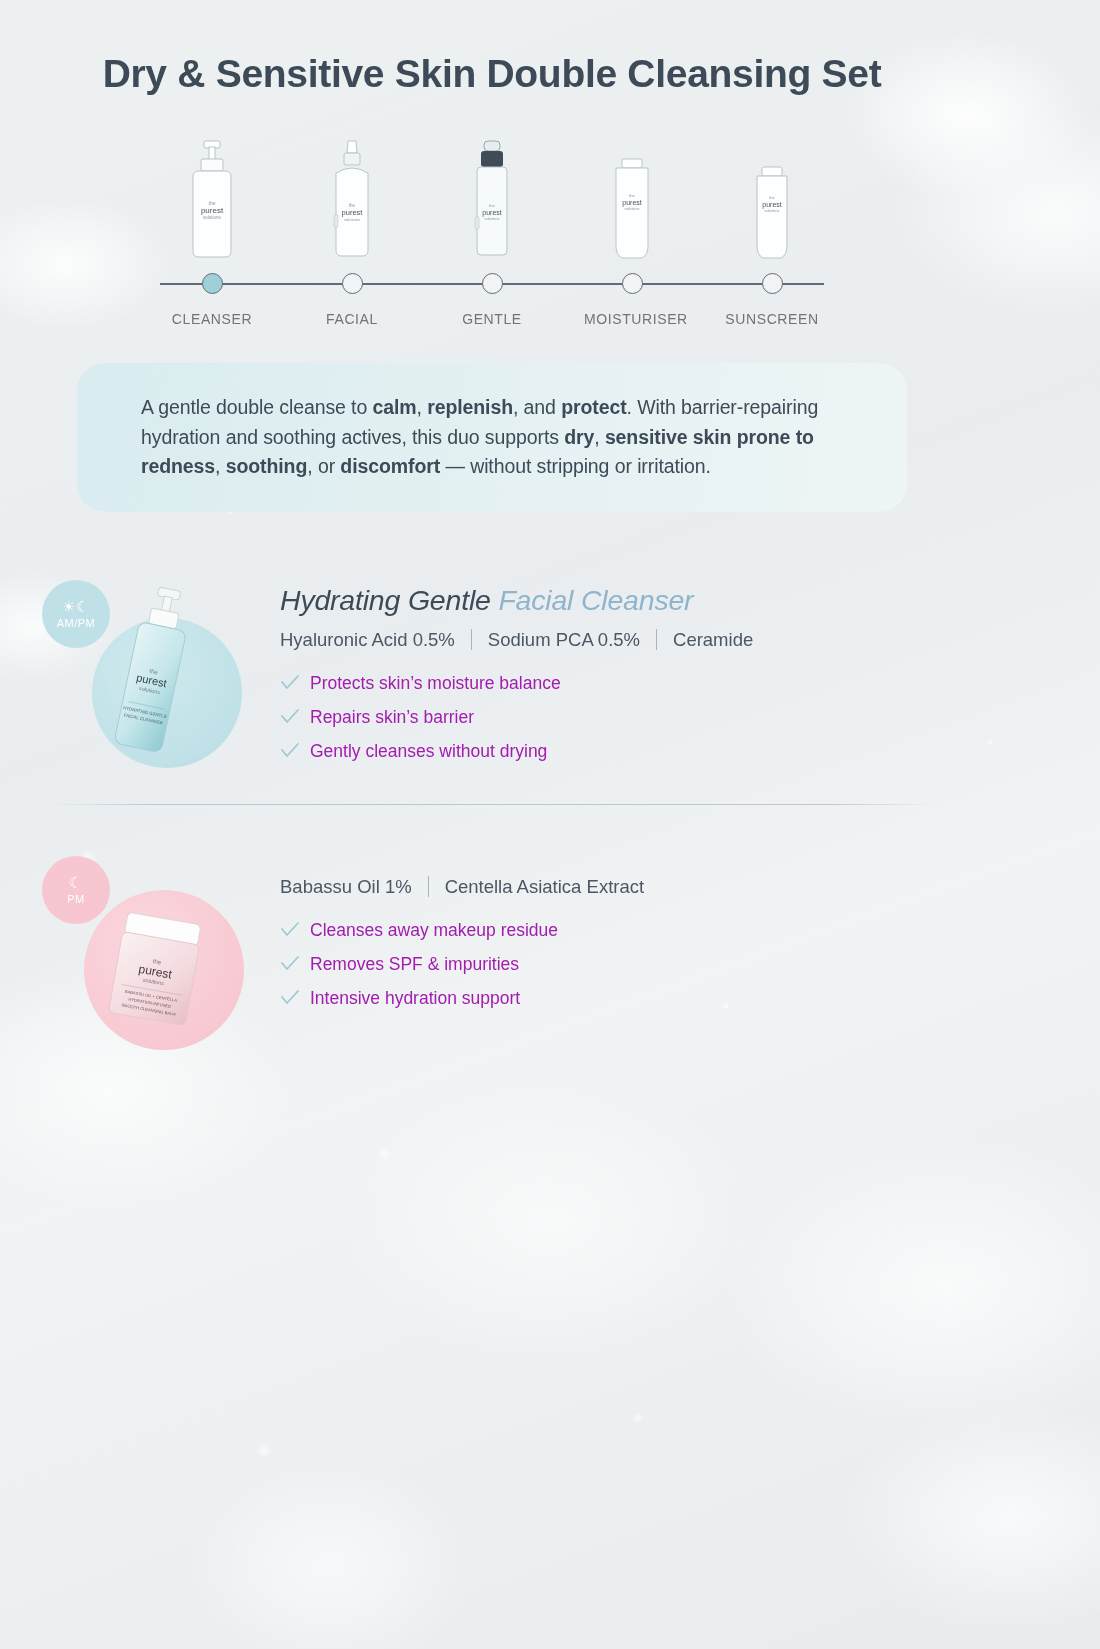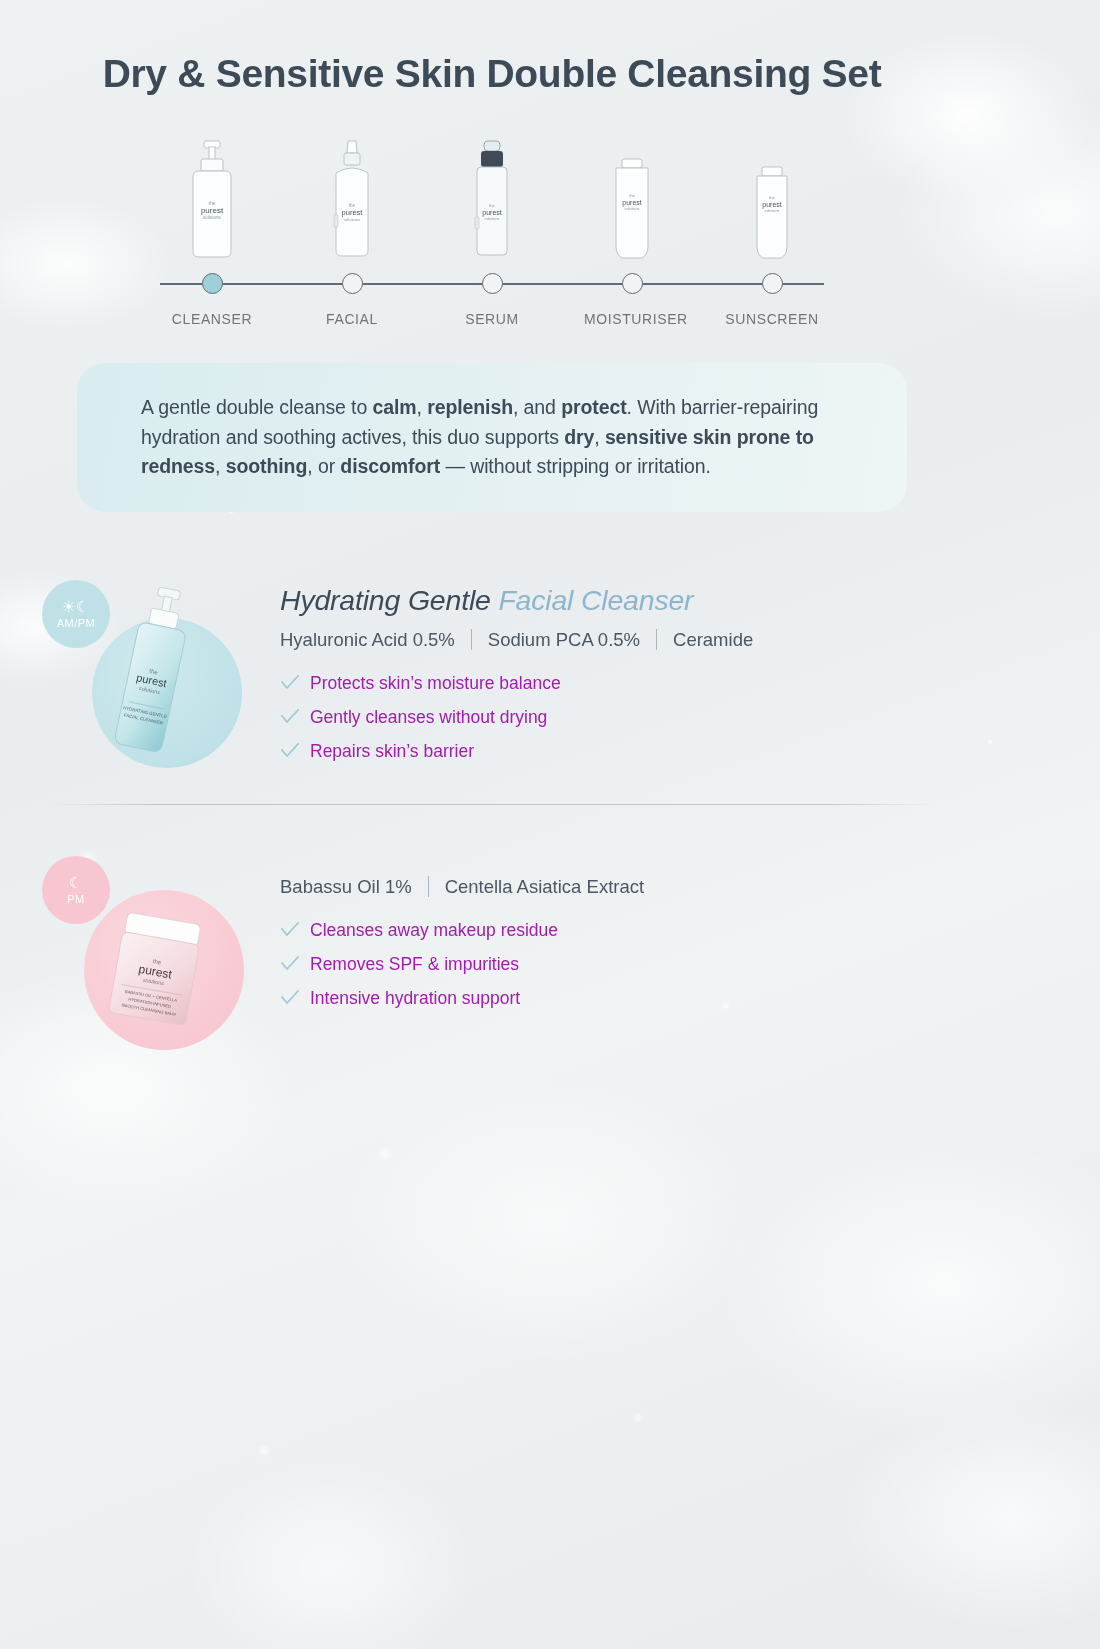--- a/index.html
+++ b/index.html
@@ -302,21 +302,21 @@
           </div>
         <div class="dot-cell">
             <div class="dot"></div>
           </div>
       </div>
     </div>
 
     <div class="labels">
       <div class="label-cell">CLEANSER</div>
       <div class="label-cell">FACIAL</div>
-      <div class="label-cell">SERUM</div>
+      <div class="label-cell">GENTLE</div>
       <div class="label-cell">MOISTURISER</div>
       <div class="label-cell">SUNSCREEN</div>
     </div>
   </div>
 
   <div class="intro">
     <p><span>A gentle double cleanse to </span><b>calm</b><span>, </span><b>replenish</b><span>, and </span><b>protect</b><span>. With barrier-repairing hydration and soothing actives, this duo supports </span><b>dry</b><span>, </span><b>sensitive skin prone to redness</b><span>, </span><b>soothing</b><span>, or </span><b>discomfort</b><span> — without stripping or irritation.</span></p>
   </div>
 
   <div class="product">
@@ -368,29 +368,29 @@
               </svg>
             </span>
           <span>Protects skin’s moisture balance</span>
         </div>
         <div class="benefit">
           <span class="check">
               <svg width="20" height="16" viewBox="0 0 20 16">
                 <path d="M2 7 L7 13 L18 1" fill="none" stroke="#9fc9d6" stroke-width="1.8" stroke-linecap="round" stroke-linejoin="round"></path>
               </svg>
             </span>
+          <span>Repairs skin’s barrier</span>
+        </div>
+        <div class="benefit">
+          <span class="check">
+              <svg width="20" height="16" viewBox="0 0 20 16">
+                <path d="M2 7 L7 13 L18 1" fill="none" stroke="#9fc9d6" stroke-width="1.8" stroke-linecap="round" stroke-linejoin="round"></path>
+              </svg>
+            </span>
           <span>Gently cleanses without drying</span>
-        </div>
-        <div class="benefit">
-          <span class="check">
-              <svg width="20" height="16" viewBox="0 0 20 16">
-                <path d="M2 7 L7 13 L18 1" fill="none" stroke="#9fc9d6" stroke-width="1.8" stroke-linecap="round" stroke-linejoin="round"></path>
-              </svg>
-            </span>
-          <span>Repairs skin’s barrier</span>
         </div>
       </div>
     </div>
   </div>
 
   <div class="product second">
     <div class="visual">
       <div class="blob blob-pink"></div>
       <div class="badge pm">
         <span class="glyph">☾</span>

